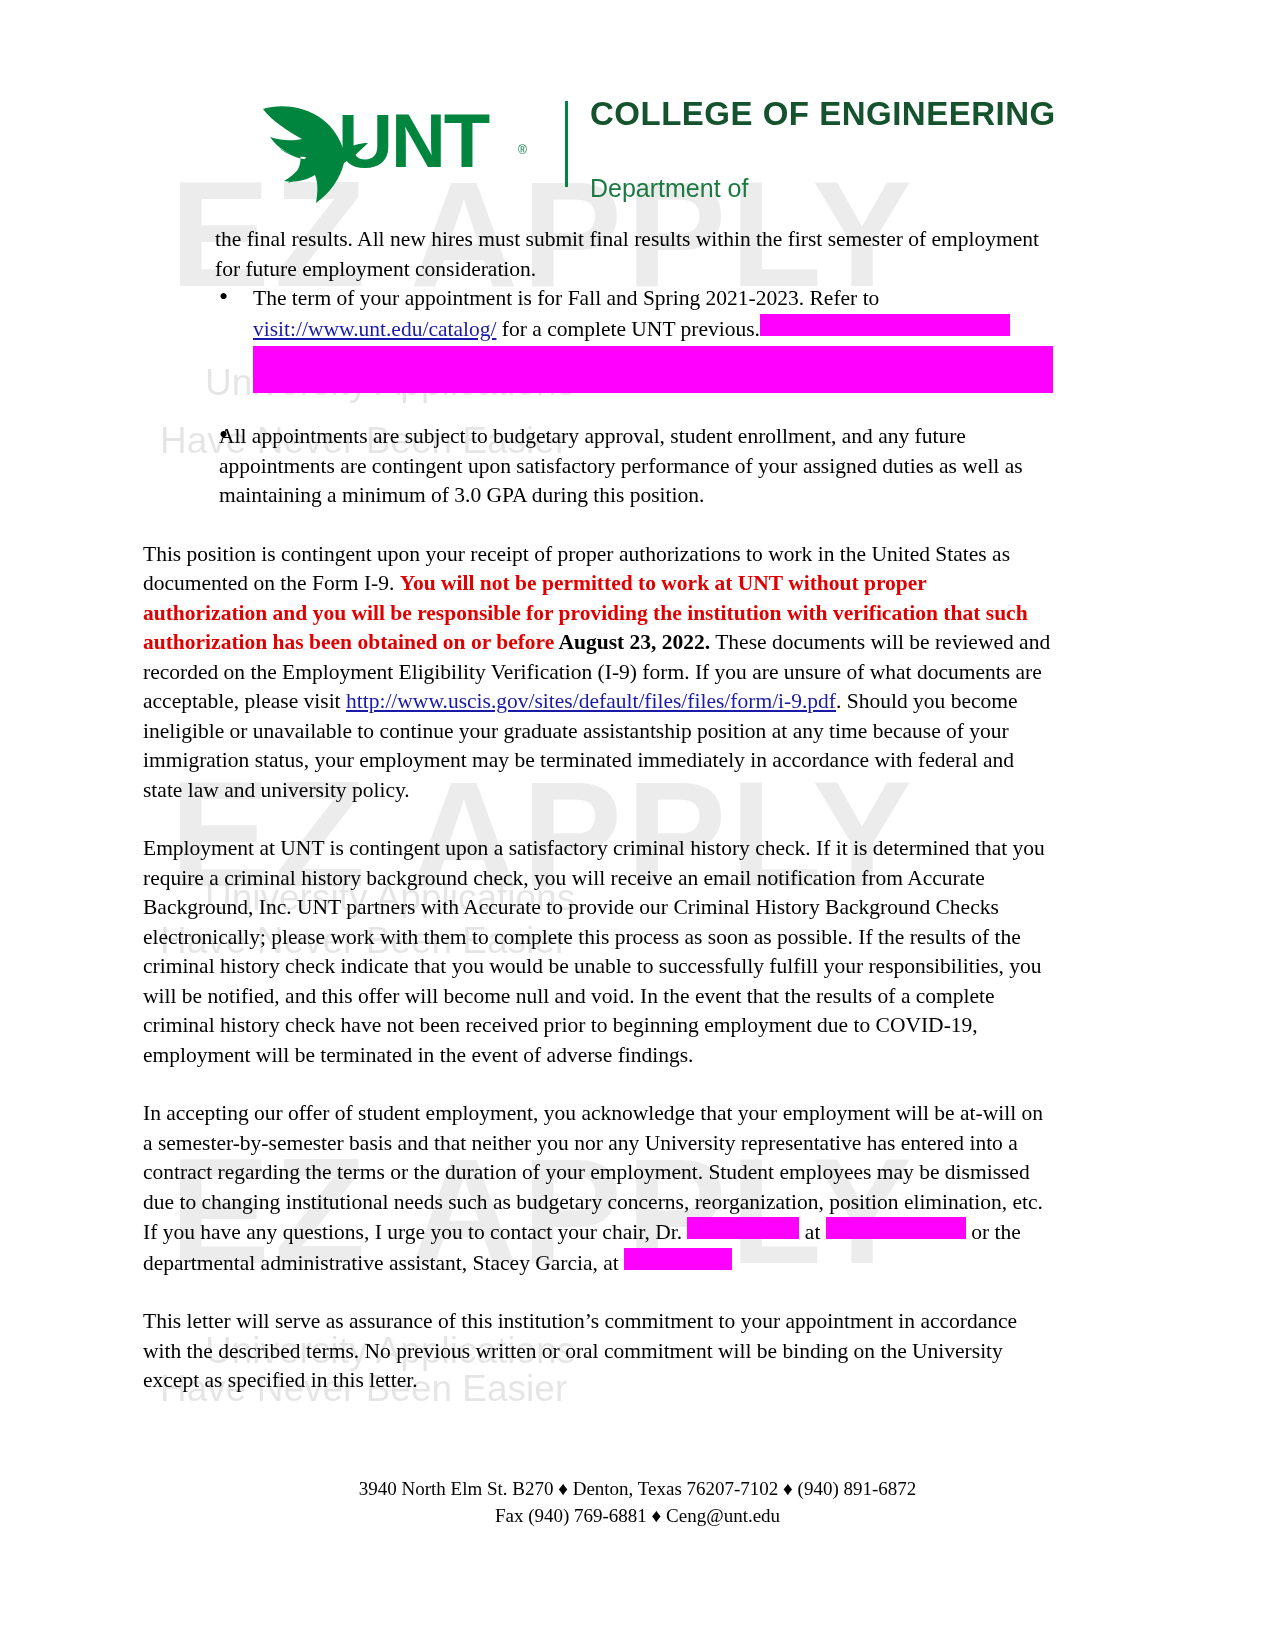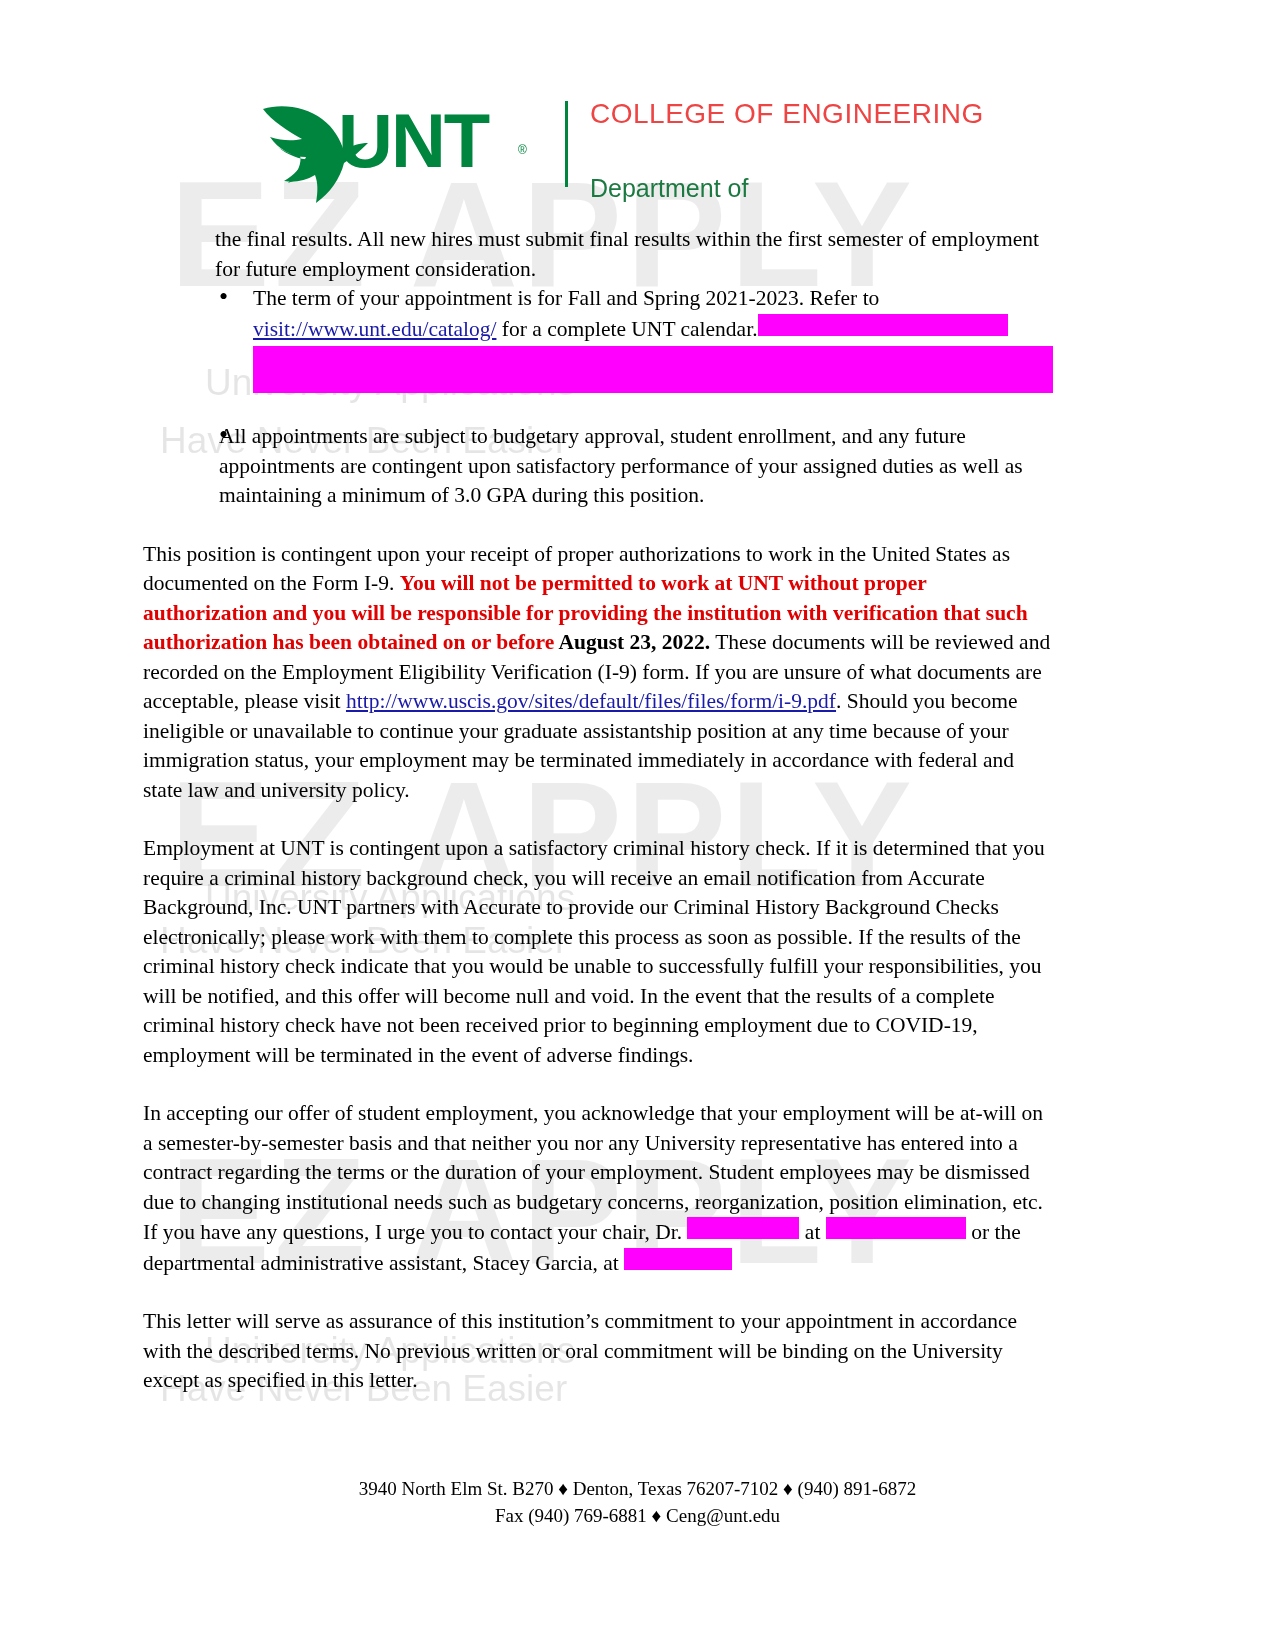--- a/index.html
+++ b/index.html
@@ -97,24 +97,24 @@
     width: 3px;
     height: 86px;
     background: #00853e;
     margin: 6px 14px 0 22px;
   }
   .header-text {
     padding-top: 4px;
   }
   .ht-line1 {
     font-family: "Liberation Sans", sans-serif;
-    font-weight: 400;
-    font-size: 28px;
+    font-weight: 700;
+    font-size: 33px;
     letter-spacing: 0.5px;
-    color: #ef4444;
+    color: #14532d;
     line-height: 30px;
   }
   .ht-line2, .ht-line3 {
     font-family: "Liberation Sans", sans-serif;
     font-weight: 400;
     font-size: 25px;
     color: #1b7a42;
     line-height: 30px;
     margin-top: 44px;
   }
@@ -221,21 +221,21 @@
   </div>
 
   <div class="content">
 
     <div class="indent-block">
       <p>the final results.  All new hires must submit final results within the first semester of employment for future employment consideration.</p>
     </div>
 
     <div class="bullet-row">
       <span class="dot">•</span>
-      <p><span>The term of your appointment is for Fall and Spring 2021-2023. Refer to </span><a class="doclink" href="#">visit://www.unt.edu/catalog/</a><span> for a complete UNT calendar.</span><span class="redact" style="width:250px;"></span></p>
+      <p><span>The term of your appointment is for Fall and Spring 2021-2023. Refer to </span><a class="doclink" href="#">visit://www.unt.edu/catalog/</a><span> for a complete UNT previous.</span><span class="redact" style="width:250px;"></span></p>
       <div class="redact-block"></div>
     </div>
 
     <div class="gap"></div>
 
     <div class="bullet-row">
       <span class="dot">•</span>
       <p style="margin-left:-34px;">All appointments are subject to budgetary approval, student enrollment, and any future appointments are contingent upon satisfactory performance of your assigned duties as well as maintaining a minimum of 3.0 GPA during this position.</p>
     </div>
 

